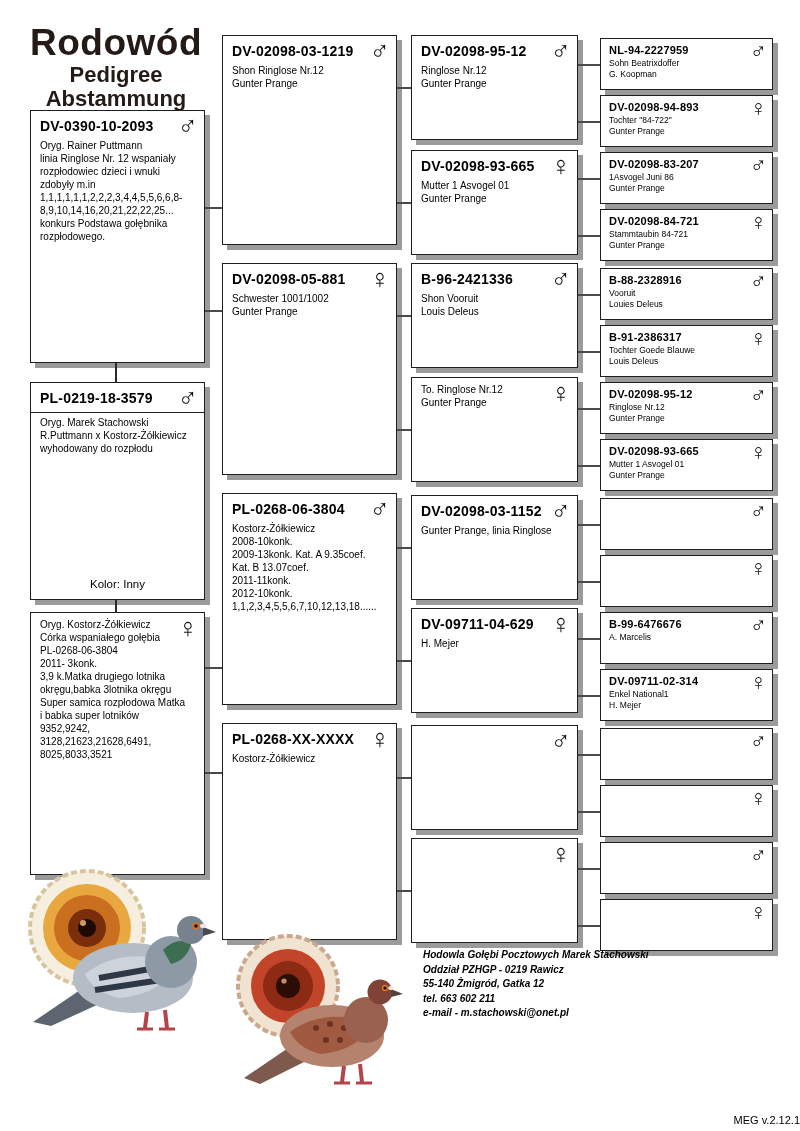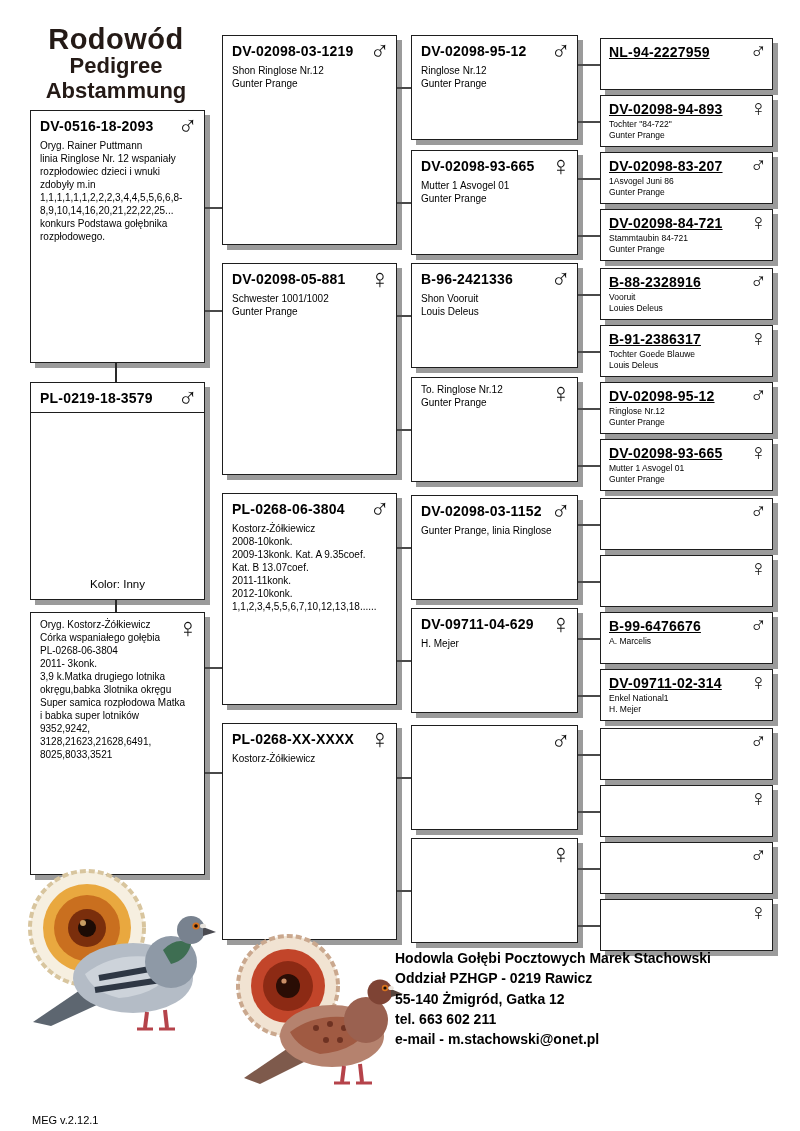--- a/index.html
+++ b/index.html
@@ -1,67 +1,70 @@
 <!DOCTYPE html>
 <html><head>
 <meta charset="utf-8">
 <style>
   html,body{margin:0;padding:0;background:#e8e8e8;}
   #page{position:relative;width:800px;height:1131px;background:#ffffff;margin:0 auto;
         font-family:"Liberation Sans",sans-serif;color:#000;overflow:hidden;}
   .title-block{position:absolute;left:22px;top:24px;width:188px;text-align:center;
                font-weight:bold;color:#241a16;}
-  .t1{font-size:29px;line-height:1.05;letter-spacing:.5px;}
+  .t1{font-size:37px;line-height:1.05;letter-spacing:.5px;}
   .t2{font-size:22px;line-height:1.1;}
   .pbox{position:absolute;background:#fff;border:1px solid #1e1e1e;
         box-shadow:5px 5px 0 #9b9b9b;box-sizing:border-box;}
   .ring{font-weight:bold;font-size:14px;padding:7px 36px 0 9px;letter-spacing:.2px;white-space:nowrap;}
   .info{font-size:10px;line-height:1.3;padding:5px 8px 0 9px;white-space:pre-line;}
   .sex{position:absolute;top:1px;right:6px;font-size:27px;line-height:1.05;color:#111;}
-  .g4 .ring{font-size:14px;padding:5px 32px 0 8px;text-decoration:underline;}
+  .g4 .ring{font-size:11px;padding:5px 32px 0 8px;}
   .g4 .info{font-size:8.5px;padding:2px 6px 0 8px;line-height:1.25;}
   .g4 .sex{font-size:23px;top:0;right:5px;}
   .hdr-rule{position:absolute;left:0;right:0;top:29px;height:1px;background:#1e1e1e;}
   .kolor{position:absolute;bottom:9px;left:0;right:0;text-align:center;font-size:11.5px;}
   .hline{position:absolute;height:2px;background:#4a4a4a;}
   .vline{position:absolute;width:2px;background:#2a2a2a;}
-  .contact{position:absolute;left:395px;top:948px;font-weight:bold;font-size:14px;line-height:1.45;}
+  .contact{position:absolute;left:423px;top:948px;font-weight:bold;font-size:10px;line-height:1.45;font-style:italic;}
   .owner-card{position:absolute;left:24px;top:1033px;width:190px;text-align:center;
               font-weight:bold;font-size:14.5px;line-height:1.32;color:#1c1210;}
-  .meg{position:absolute;left:0;right:0;top:1114px;text-align:left;font-size:11px;padding-left:32px;}
+  .meg{position:absolute;left:0;right:0;top:1114px;text-align:right;font-size:11px;}
   .photo{position:absolute;}
 </style>
 </head>
 <body>
 
 <div id="page">
 
   <div class="title-block">
     <div class="t1">Rodowód</div>
     <div class="t2">Pedigree</div>
     <div class="t2">Abstammung</div>
   </div>
 
   <div class="pbox" style="left:30px;top:110px;width:175px;height:253px">
     <span class="sex">♂</span>
-    <div class="ring">DV-0516-18-2093</div>
+    <div class="ring">DV-0390-10-2093</div>
     <div class="info">Oryg. Rainer Puttmann
 linia Ringlose Nr. 12 wspaniały
 rozpłodowiec dzieci i wnuki
 zdobyły m.in
 1,1,1,1,1,1,2,2,2,3,4,4,5,5,6,6,8-
 8,9,10,14,16,20,21,22,22,25...
 konkurs Podstawa gołębnika
 rozpłodowego.</div>
   </div>
 
   <div class="pbox" style="left:30px;top:382px;width:175px;height:218px">
     <span class="sex">♂</span>
     <div class="ring">PL-0219-18-3579</div>
     <div class="hdr-rule"></div>
+    <div class="info" style="padding-top:10px">Oryg. Marek Stachowski
+R.Puttmann x Kostorz-Żółkiewicz
+wyhodowany do rozpłodu</div>
     <div class="kolor">Kolor: Inny</div>
   </div>
 
   <div class="pbox" style="left:30px;top:612px;width:175px;height:263px">
     <span class="sex">♀</span>
     <div class="info">Oryg. Kostorz-Żółkiewicz
 Córka wspaniałego gołębia
 PL-0268-06-3804
 2011- 3konk.
 3,9 k.Matka drugiego lotnika
@@ -142,20 +145,22 @@
   </div>
   <div class="pbox" style="left:411px;top:838px;width:167px;height:105px">
     <span class="sex">♀</span>
     <div class="ring"></div>
     <div class="info"></div>
   </div>
 
   <div class="pbox g4" style="left:600px;top:38px;width:173px;height:52px">
     <span class="sex">♂</span>
     <div class="ring">NL-94-2227959</div>
+    <div class="info">Sohn Beatrixdoffer
+G. Koopman</div>
   </div>
   <div class="pbox g4" style="left:600px;top:95px;width:173px;height:52px">
     <span class="sex">♀</span>
     <div class="ring">DV-02098-94-893</div>
     <div class="info">Tochter "84-722"
 Gunter Prange</div>
   </div>
   <div class="pbox g4" style="left:600px;top:152px;width:173px;height:52px">
     <span class="sex">♂</span>
     <div class="ring">DV-02098-83-207</div>

